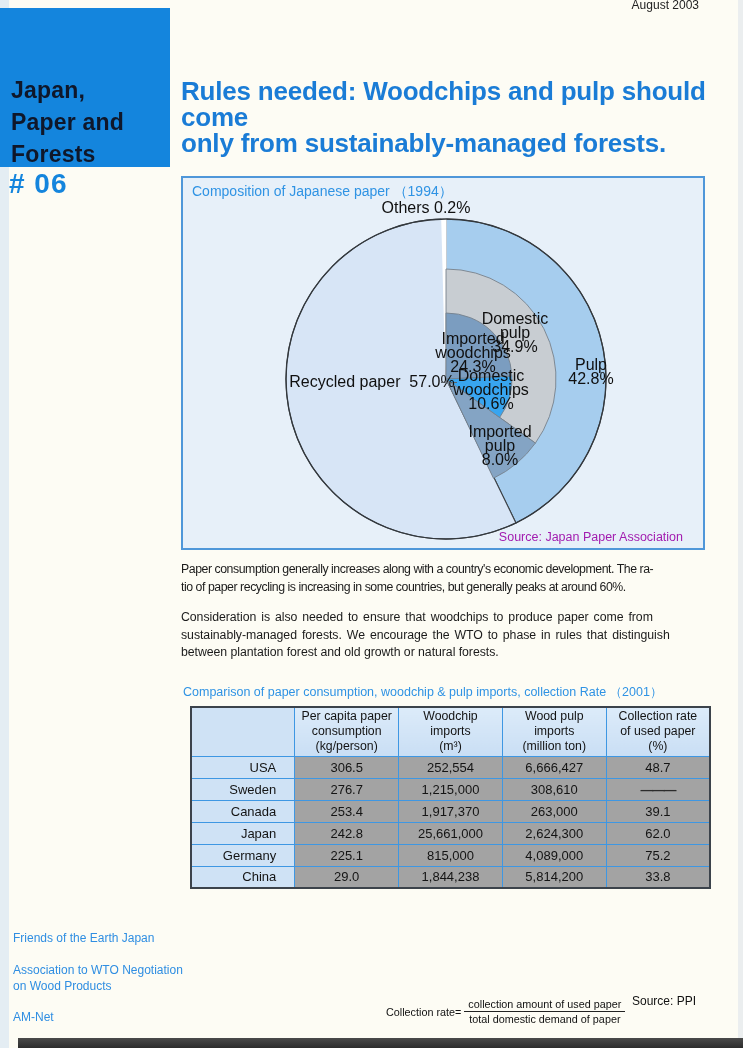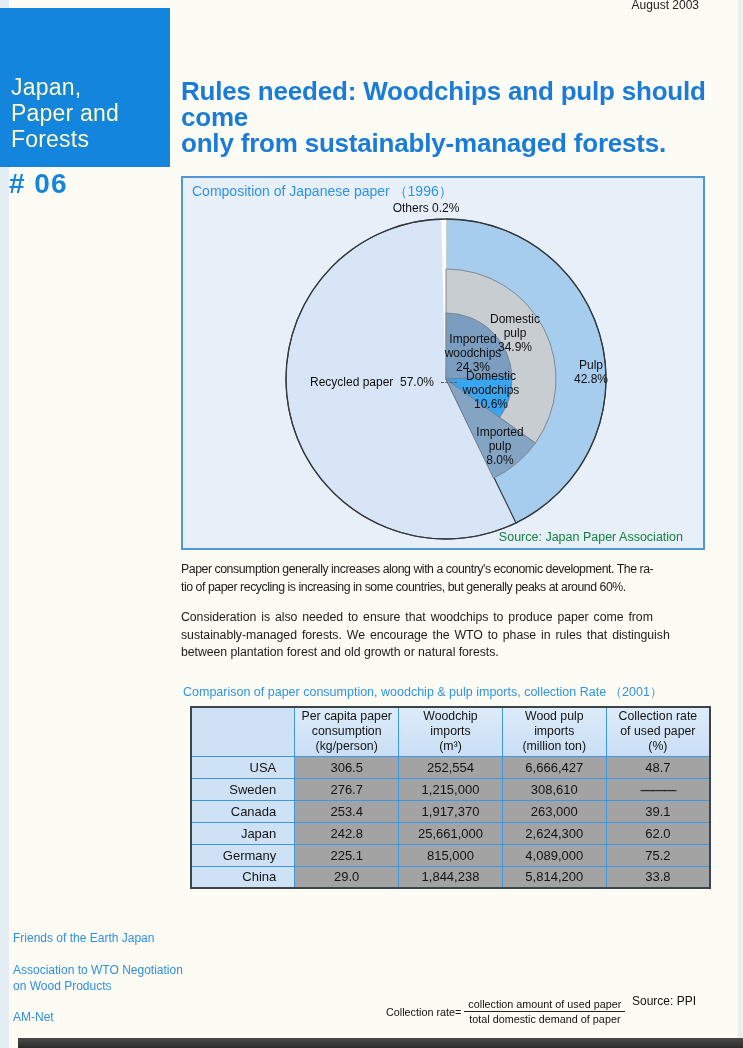--- a/index.html
+++ b/index.html
@@ -13,40 +13,40 @@
     background:rgba(203,222,241,.5); }
   .scan-right { position:absolute; right:0; top:0; bottom:0; width:5px;
     background:rgba(200,212,228,.35); }
   .scan-bottom { position:absolute; left:18px; right:0; bottom:0; height:10px;
     background:linear-gradient(#4a4a4a,#2c2c2c); }
 
   .date { position:absolute; top:-2px; right:44px; font-size:12px; color:#222; }
 
   .masthead { position:absolute; left:0; top:8px; width:170px; height:159px;
     padding:66px 0 0 11px; }
-  .masthead-title { color:#fef9c3; font-size:23px; line-height:26px; font-weight:normal;
+  .masthead-title { color:#0f172a; font-size:23px; line-height:32px; font-weight:bold;
     white-space:pre-line; letter-spacing:.2px; }
   .issue-number { position:absolute; left:9px; top:168px; font-size:28px;
     font-weight:bold; letter-spacing:1px; }
 
   .heading { position:absolute; left:181px; top:78px; width:545px;
     font-size:26px; line-height:26px; font-weight:bold; white-space:pre-line;
     letter-spacing:-0.2px; }
 
   
   .chart-box { position:absolute; left:181px; top:176px; width:524px; height:374px;
     background:#e7f0f9; border:2px solid #4f97d9; }
   .chart-box-title { position:absolute; left:9px; top:5px; font-size:14px; }
   .chart-box svg { position:absolute; left:0; top:0; }
   .pie-label { position:absolute; transform:translate(-50%,-50%);
-    font-size:12px; line-height:14px; text-align:center; color:#101010;
+    font-size:16px; line-height:14px; text-align:center; color:#101010;
     white-space:pre-line; }
   .pie-label.single { white-space:pre; }
   .leader-dash { position:absolute; width:16px; border-top:1.6px dashed #5a6066; }
-  .chart-source { position:absolute; right:20px; top:352px; font-size:12.5px; color:#15803d;text-align:center; }
+  .chart-source { position:absolute; right:20px; top:352px; font-size:12.5px; color:#a21caf;text-align:center; }
 
   
   .paragraphs { position:absolute; left:181px; top:561px; width:530px; }
   .para { font-size:12.3px; color:#1b1b1b; }
   .para .pline { white-space:pre; line-height:17.5px; }
   .para1 .pline { letter-spacing:-0.45px; }
   .para2 { margin-top:13px; }
   .para2 .pline { letter-spacing:-0.05px; word-spacing:1.6px; }
   .para2 .pline.last { word-spacing:0; }
 
@@ -106,21 +106,21 @@
     <svg id="pie-svg" width="520" height="370" viewBox="0 0 520 370">
         <path d="M263,201 L263.00,41.00 A160,160 0 0 1 332.94,344.90 Z" fill="#a6cdee" stroke="#3c4247" stroke-width="1.1"></path>
         <path d="M263,201 L332.94,344.90 A160,160 0 1 1 260.99,41.01 Z" fill="#d7e5f6" stroke="#3c4247" stroke-width="1.1"></path>
         <path d="M263,201 L258.81,41.05 A160,160 0 0 1 263.00,41.00 Z" fill="#ffffff" stroke="#ffffff" stroke-width="1.2"></path>
         <path d="M263,201 L263.00,91.00 A110,110 0 0 1 352.40,265.10 Z" fill="#c8cdd2" stroke="#76818c" stroke-width="0.9"></path>
         <path d="M263,201 L352.40,265.10 A110,110 0 0 1 310.46,300.23 Z" fill="#84a4c4" stroke="#76818c" stroke-width="0.9"></path>
         <path d="M263,201 L263.00,135.00 A66,66 0 0 1 328.94,198.10 Z" fill="#7b9dc0" stroke="#76818c" stroke-width="0.9"></path>
         <path d="M263,201 L328.94,198.10 A66,66 0 0 1 316.64,239.46 Z" fill="#38a5f0" stroke="#76818c" stroke-width="0.9"></path>
         <circle cx="263" cy="201" r="160" fill="none" stroke="#33383d" stroke-width="1.3"></circle>
       </svg>
-    <div class="chart-box-title blue-text">Composition of Japanese paper （1996）</div>
+    <div class="chart-box-title blue-text">Composition of Japanese paper （1994）</div>
     <div class="pie-label single" style="left:243px; top:30px;">Others 0.2%</div>
     <div class="pie-label single" style="left:189px; top:204px;">Recycled paper  57.0%</div>
     <div class="pie-label" style="left:408px; top:194px;">Pulp
 42.8%</div>
     <div class="pie-label" style="left:332px; top:155px;">Domestic
 pulp
 34.9%</div>
     <div class="pie-label" style="left:290px; top:175px;">Imported
 woodchips
 24.3%</div>

